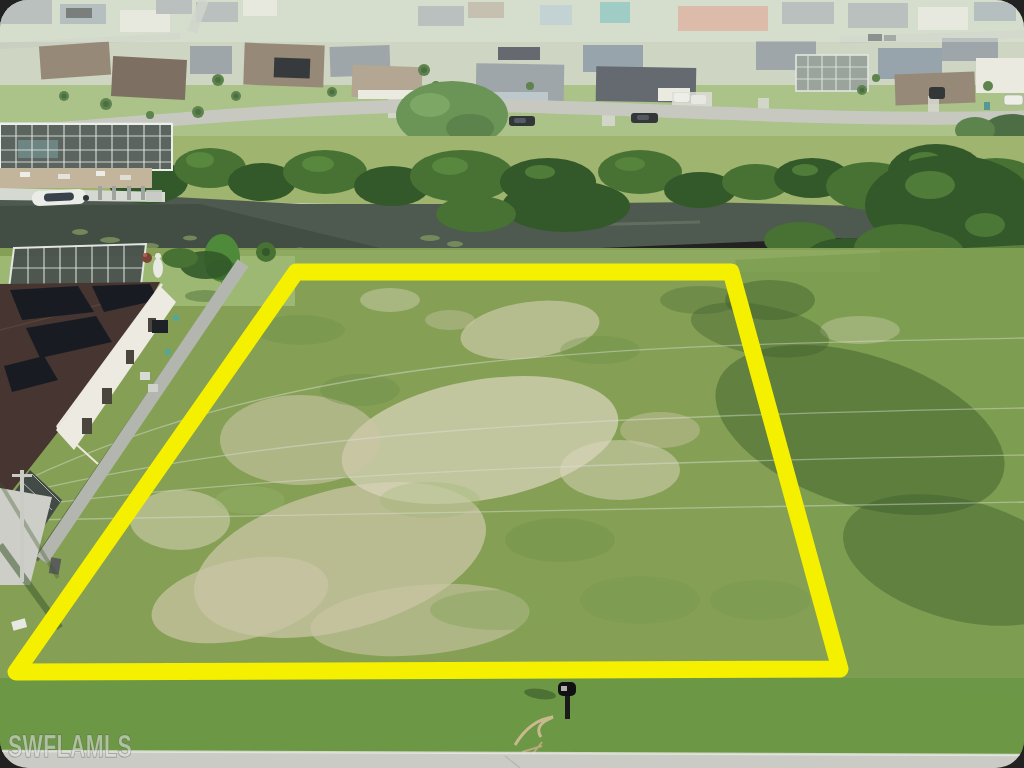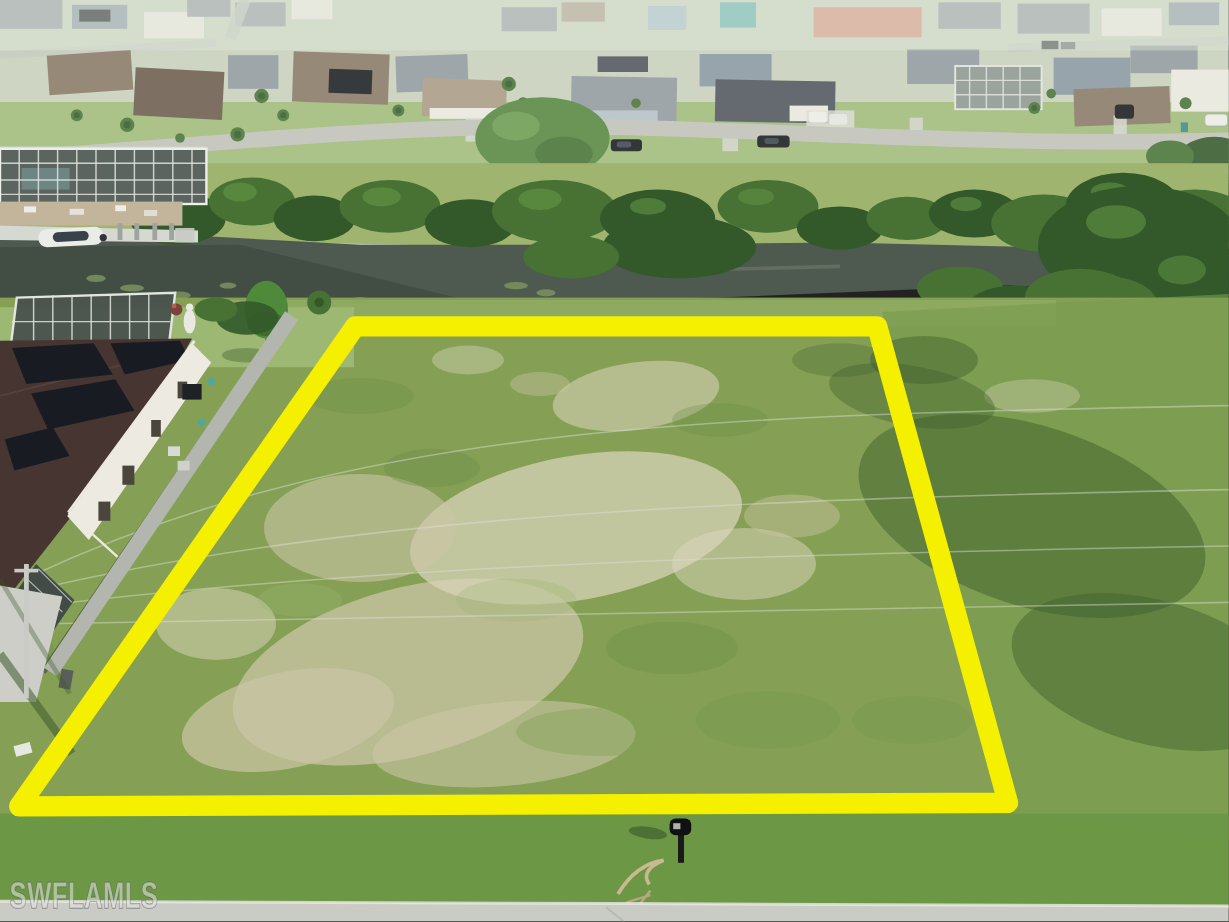--- a/index.html
+++ b/index.html
@@ -1,16 +1,16 @@
 <!DOCTYPE html>
 <html style="--outline_yellow: #F5EF00; --grass_field: #85A055; --grass_bright: #699745; --grass_far_bank: #9FB46F; --grass_top_lawn: #9DB873; --sand_patch: #CBC4A5; --sand_light: #DCD6BE; --canal_water: #4E594F; --water_dark: #3B463E; --veg_dark: #33592A; --veg_mid: #477234; --veg_bright: #5C8C41; --shadow_green: #3F5F2C; --road_light: #CACBC5; --road_top: #C2C4BD; --top_haze: #CAD2BE; --roof_gray: #939AA2; --roof_bluegray: #8A98A3; --roof_dark: #4E545C; --roof_brown: #8A7866; --roof_tan: #AB9A86; --roof_darkbrown: #463530; --house_wall: #EDEAE2; --salmon_building: #D98F7E; --teal_building: #5FB3B0; --solar_panel: #181C22; --concrete_wall: #B2B6AF; --pool_cage: #49514D; --cage_frame: #E2E6E0; --car_black: #15181C; --watermark_fill: rgba(230,230,228,0.55);"><head>
 <meta charset="utf-8">
 <style>
   html,body{margin:0;padding:0;background:#222;}
-  #photo{width:1024px;height:768px;position:relative;overflow:hidden;font-family:"Liberation Sans",sans-serif;}
+  #photo{width:1024px;height:768px;position:relative;overflow:hidden;font-family:"Liberation Sans",sans-serif;border-radius:28px;}
   svg{display:block;}
   .r-gray{fill:var(--roof_gray)} .r-bluegray{fill:var(--roof_bluegray)}
   .r-dark{fill:var(--roof_dark)} .r-brown{fill:var(--roof_brown)}
   .r-dkbrown{fill:#6B5A4D} .r-tan{fill:var(--roof_tan)}
   .r-teal{fill:var(--teal_building)} .r-salmon{fill:var(--salmon_building)}
   .r-ltblue{fill:#A7BECB} .wall{fill:var(--house_wall)} .solar{fill:var(--solar_panel)}
   .palmA{fill:var(--veg_mid)} .palmB{fill:var(--veg_dark)}
   .bush{fill:var(--veg_dark)} .bush2{fill:var(--veg_mid)} .hl{fill:var(--veg_bright)}
   .sand{fill:var(--sand_patch)} .sand2{fill:var(--sand_light)}
   .cageline{stroke:var(--cage_frame);stroke-width:1.2;opacity:.85}

